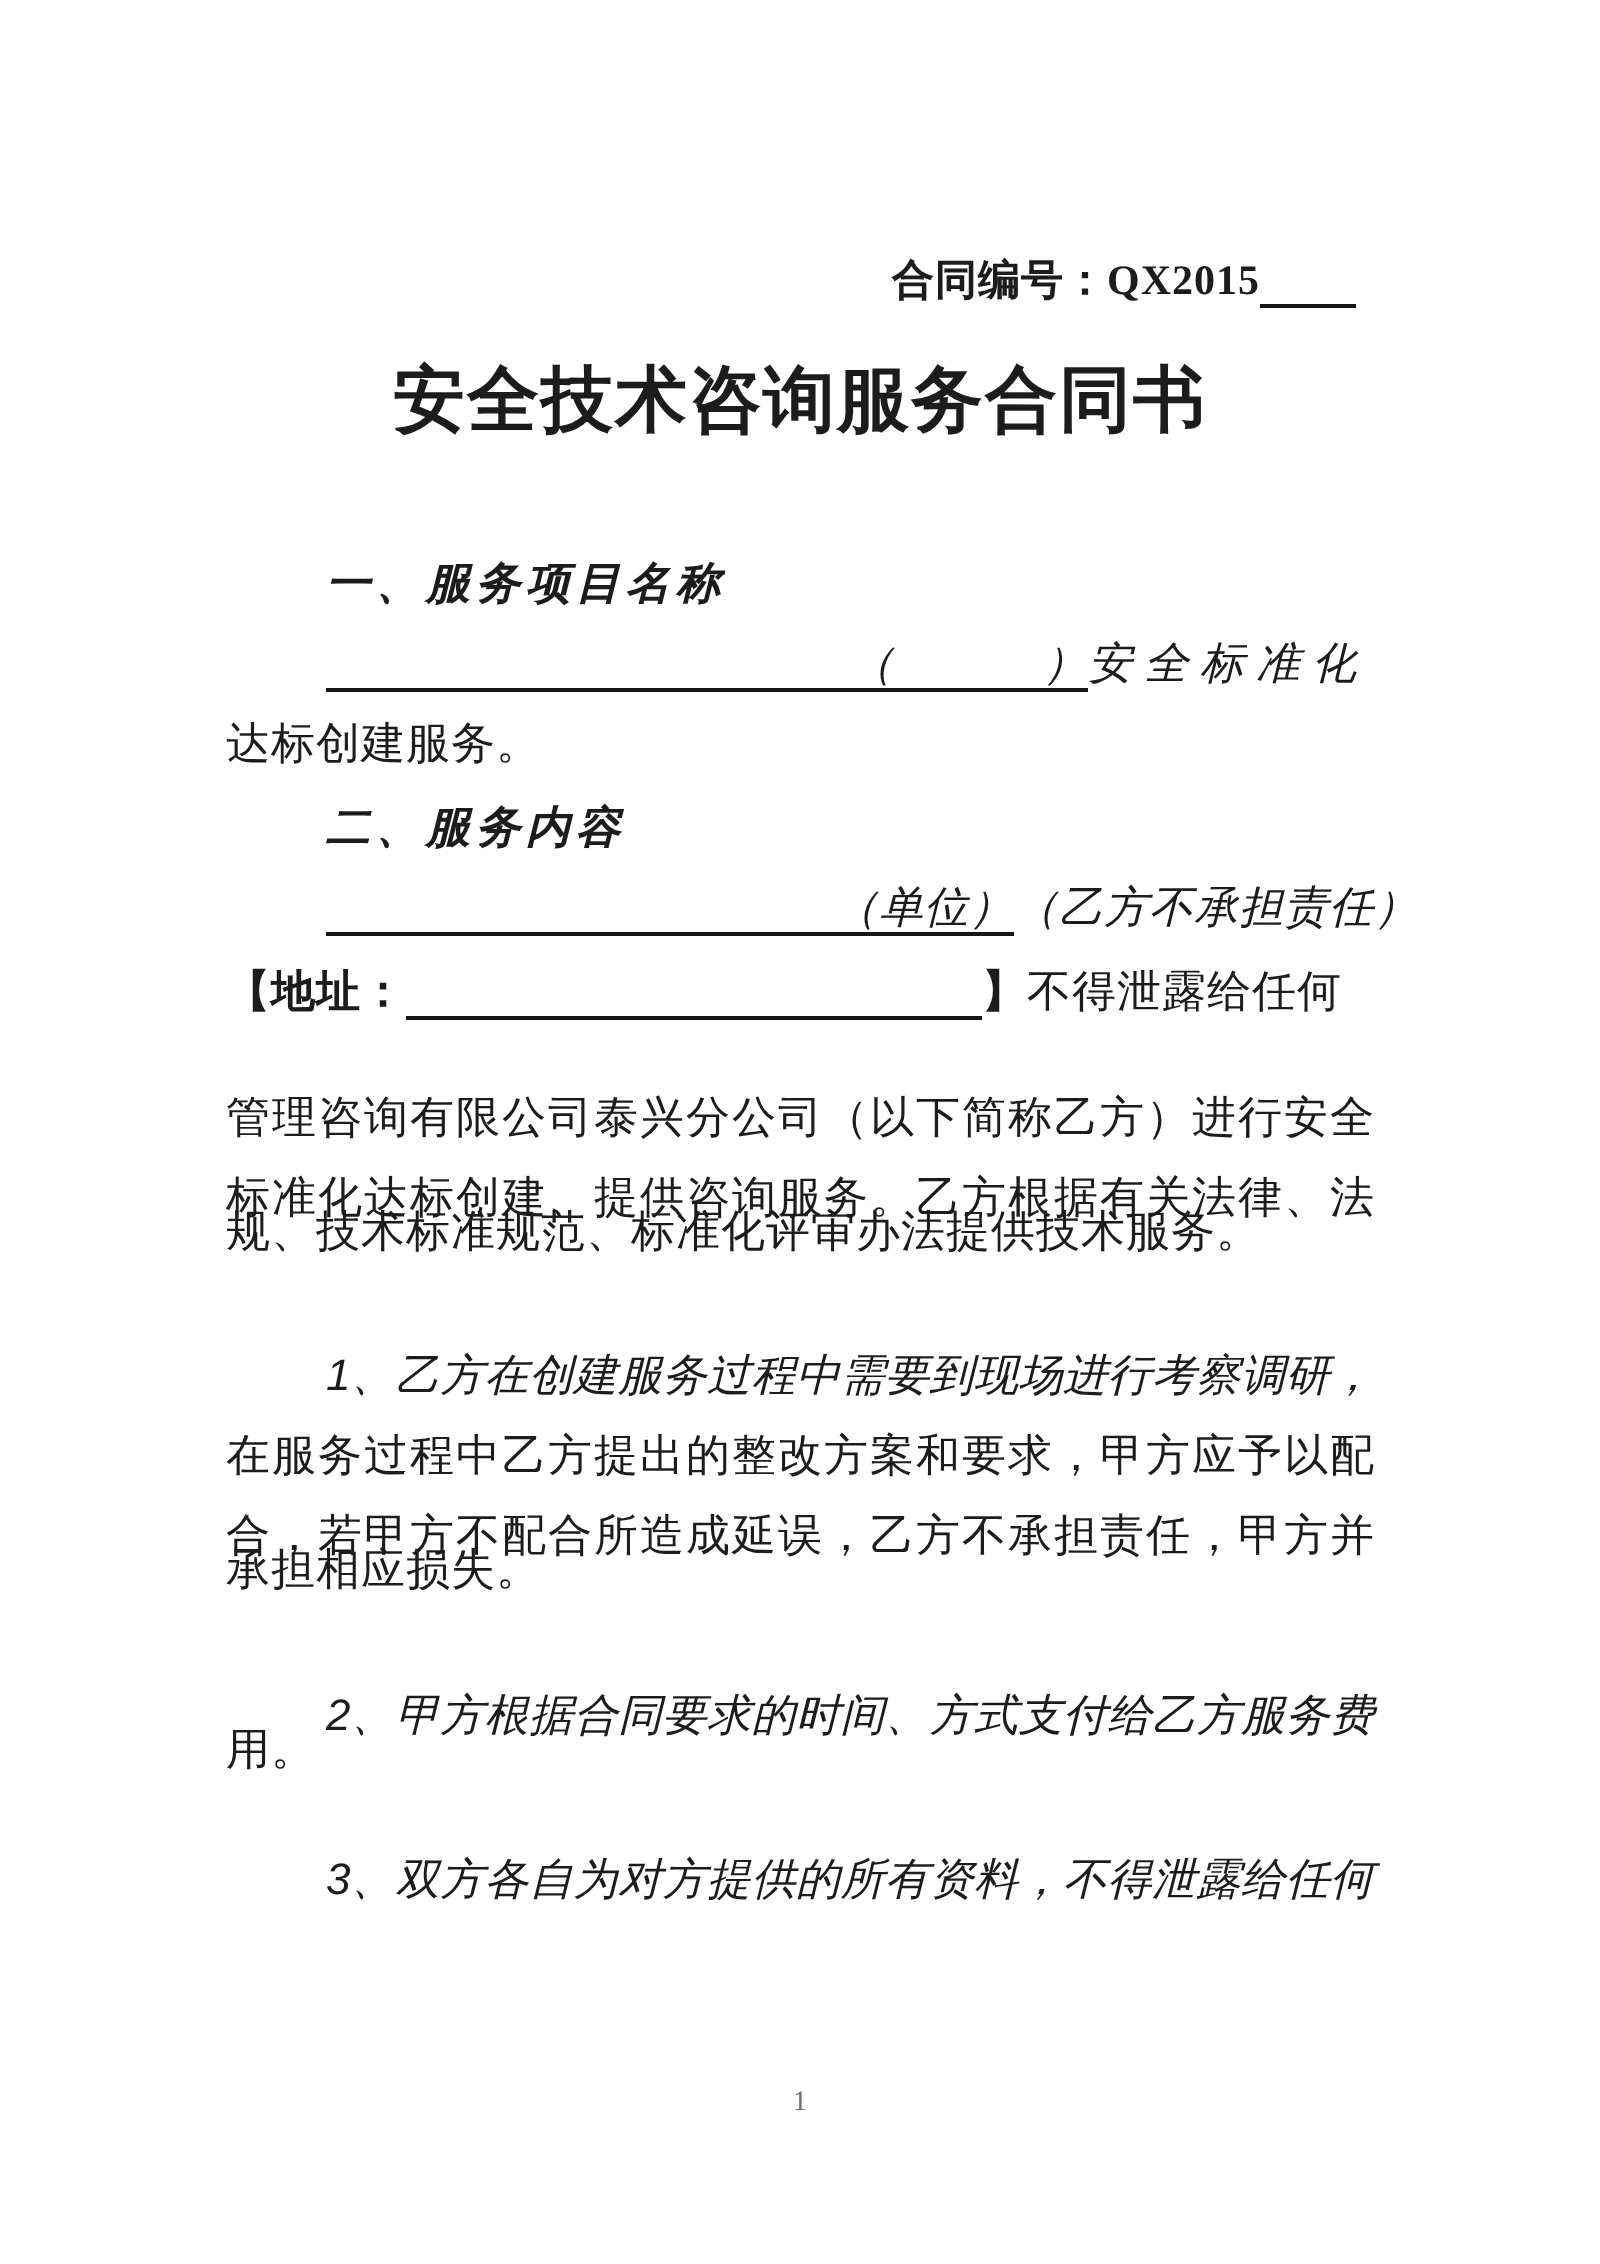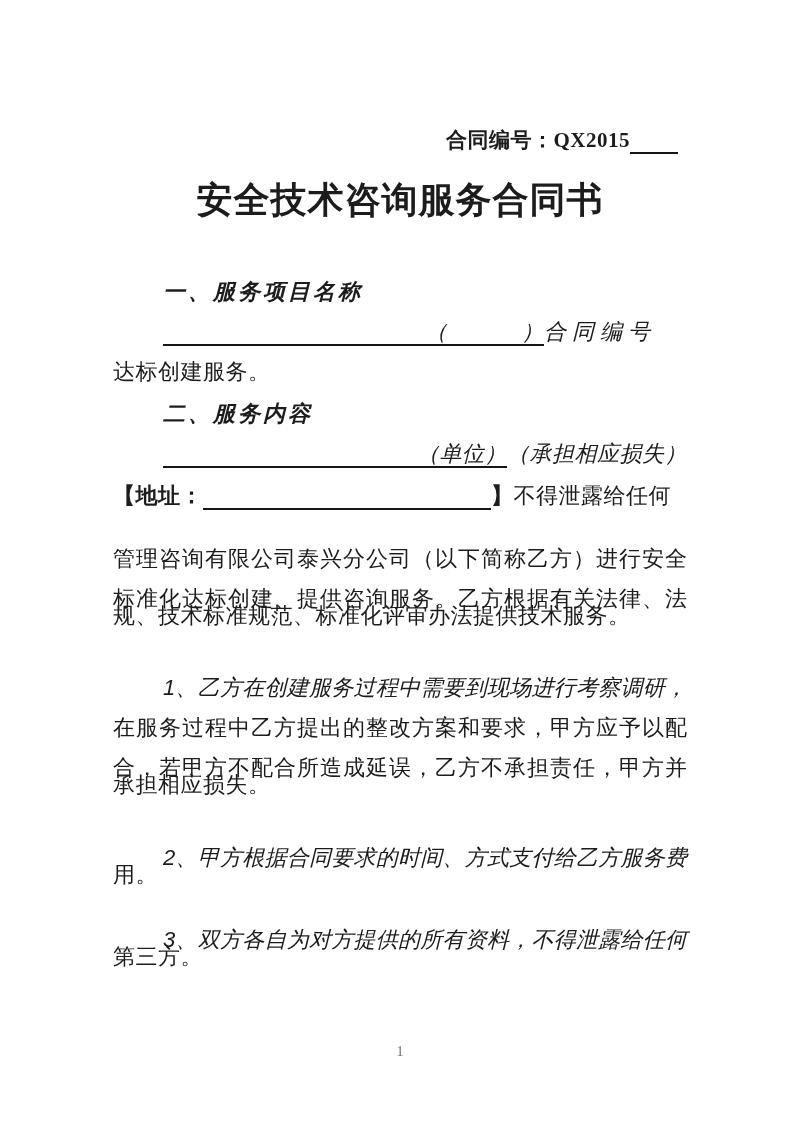--- a/index.html
+++ b/index.html
@@ -88,46 +88,45 @@
 
   <div class="contract-line">
     <span>合同编号：</span><span>QX2015</span><span class="ul"><span class="blank w48">&nbsp;</span></span>
   </div>
 
   <div class="doc-title">安全技术咨询服务合同书</div>
 
   <div class="line ind heading" style="top:272px">一、服务项目名称</div>
 
   <div class="line ind" style="top:312px">
-    <span class="ul"><span class="blank w262">&nbsp;</span><span>（</span><span class="blank w74">&nbsp;</span><span>）</span></span><span class="suffix-spread">合同编号</span>
+    <span class="ul"><span class="blank w262">&nbsp;</span><span>（</span><span class="blank w74">&nbsp;</span><span>）</span></span><span class="suffix-spread">安全标准化</span>
   </div>
 
   <div class="line" style="top:352px">达标创建服务。</div>
 
   <div class="line ind heading" style="top:394px">二、服务内容</div>
 
   <div class="line ind" style="top:434px">
-    <span class="ul"><span class="blank w254">&nbsp;</span><span>（单位）</span></span><span>（承担相应损失）</span>
+    <span class="ul"><span class="blank w254">&nbsp;</span><span>（单位）</span></span><span>（乙方不承担责任）</span>
   </div>
 
   <div class="line" style="top:476px">
     <span class="bold">【地址：</span><span class="ul"><span class="blank w288">&nbsp;</span></span><span class="bold">】</span><span>不得泄露给任何</span>
   </div>
 
   <div class="line jline" style="top:516px">管理咨询有限公司泰兴分公司（以下简称乙方）进行安全</div>
   <div class="line jline" style="top:556px">标准化达标创建、提供咨询服务。乙方根据有关法律、法</div>
   <div class="line" style="top:596px">规、技术标准规范、标准化评审办法提供技术服务。</div>
 
   <div class="line jline ind" style="top:645px">1、乙方在创建服务过程中需要到现场进行考察调研，</div>
   <div class="line jline" style="top:685px">在服务过程中乙方提出的整改方案和要求，甲方应予以配</div>
   <div class="line jline" style="top:725px">合，若甲方不配合所造成延误，乙方不承担责任，甲方并</div>
   <div class="line" style="top:765px">承担相应损失。</div>
 
   <div class="line jline ind" style="top:815px">2、甲方根据合同要求的时间、方式支付给乙方服务费</div>
   <div class="line" style="top:855px">用。</div>
 
   <div class="line jline ind" style="top:897px">3、双方各自为对方提供的所有资料，不得泄露给任何</div>
-  <div class="line" style="top:937px">第三方。</div>
 
 
   <div class="page-number">1</div>
 
 </div>
 
 </body></html>

